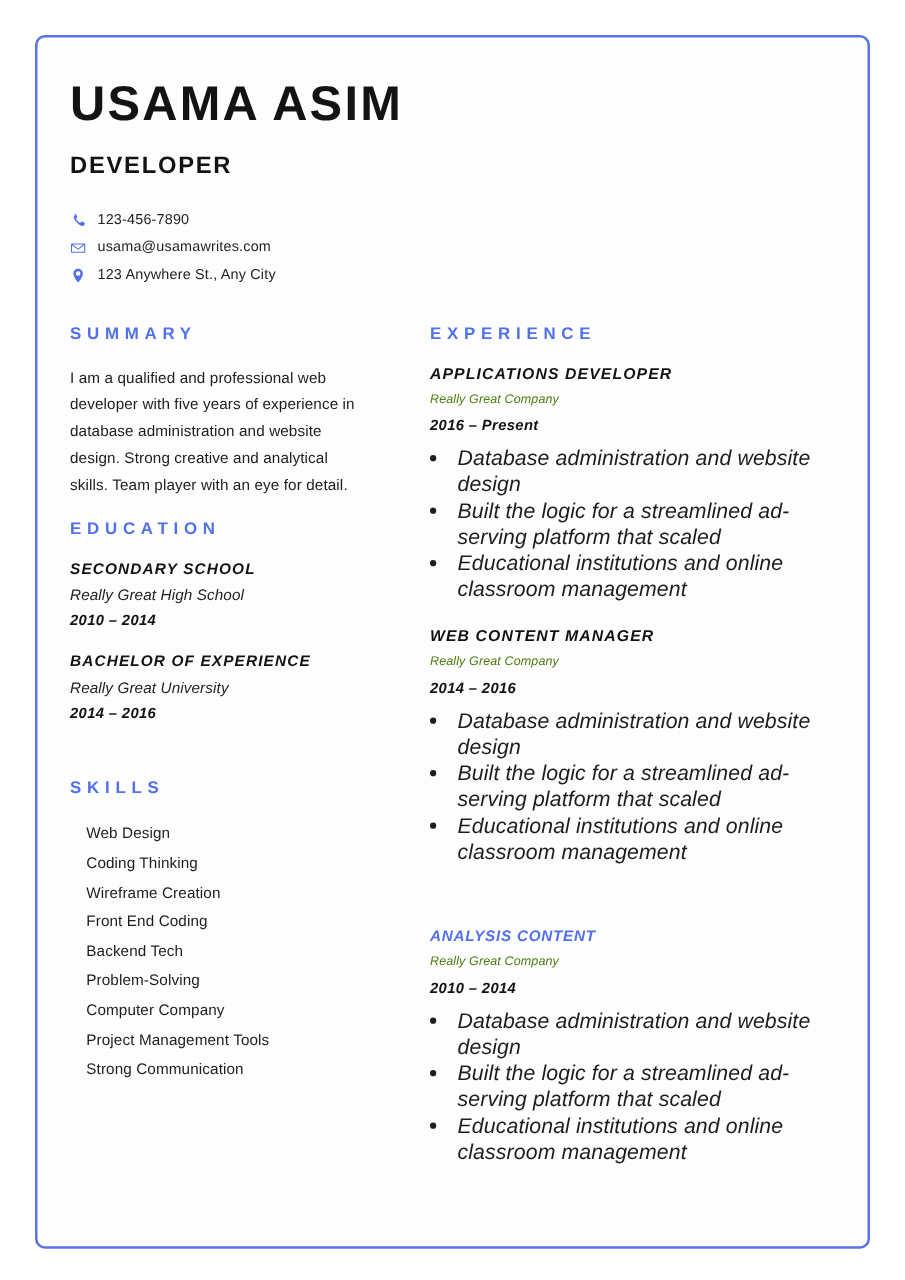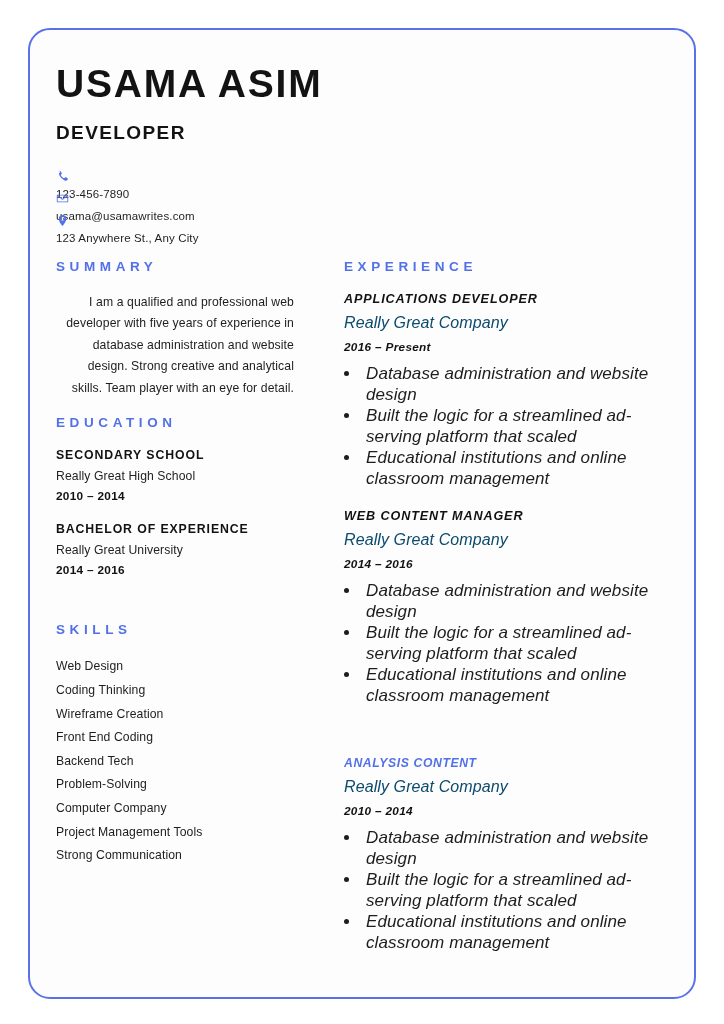--- a/index.html
+++ b/index.html
@@ -24,21 +24,21 @@
   }
 
   
   .frame {
     position: absolute;
     left: 28px;
     top: 28px;
     width: 668px;
     height: 971px;
     border: 2.5px solid #5a72e8;
-    border-radius: 22px;
+    border-radius: 8px;
     background: #fdfdfd;
     box-sizing: border-box;
   }
 
   .inner {
     position: absolute;
     left: 0;
     top: 0;
     right: 0;
     bottom: 0;
@@ -62,23 +62,23 @@
     letter-spacing: 1.4px;
     color: #131313;
     margin-top: 17px;
   }
 
   .contacts {
     margin-top: 22px;
   }
   .contact-row {
     display: flex;
+    align-items: center;
     height: 21px;
     margin-bottom: 1px;
-    flex-direction: column;
   }
   .contact-ico {
     width: 22px;
     flex: 0 0 22px;
     display: flex;
     align-items: center;
     justify-content: flex-start;
     color: #5271e8;
   }
   .contact-ico svg { display: block; }
@@ -110,24 +110,23 @@
     margin: 0 0 18px 0;
   }
 
   .summary-text {
     font-size: 12.2px;
     line-height: 21.5px;
     color: #1d1d1d;
     letter-spacing: 0.1px;
     margin: 0;
     width: 238px;
-    text-align: right;
-  }
-
-  .edu-block { margin-bottom: 19px; }
+  }
+
+  .edu-block { margin-bottom: 19px; font-style: italic; }
   .edu-title {
     font-size: 12.3px;
     font-weight: 700;
     letter-spacing: 0.9px;
     color: #121212;
     margin-bottom: 7px;
   }
   .edu-school {
     font-size: 12.2px;
     color: #232323;
@@ -144,35 +143,36 @@
   .skills-list {
     list-style: none;
     margin: 0;
     padding: 0;
   }
   .skills-list li {
     font-size: 12.2px;
     color: #1d1d1d;
     letter-spacing: 0.1px;
     line-height: 23.6px;
+    margin-left: 13px;
   }
 
   
   .job { margin-bottom: 4px; font-style: italic; }
   .job-title {
     font-size: 12.6px;
     font-weight: 700;
     letter-spacing: 0.9px;
     color: #121212;
     margin-bottom: 8px;
   }
   .job-title.accent { color: #5271e8; letter-spacing: 0.6px; font-size: 12.2px; }
   .job-company {
-    font-size: 16px;
-    color: #0c4a6e;
+    font-size: 10px;
+    color: #4d7c0f;
     letter-spacing: 0.1px;
     margin-bottom: 8px;
   }
   .job-dates {
     font-size: 11.8px;
     font-weight: 700;
     color: #121212;
     letter-spacing: 0.3px;
     margin-bottom: 9px;
   }

